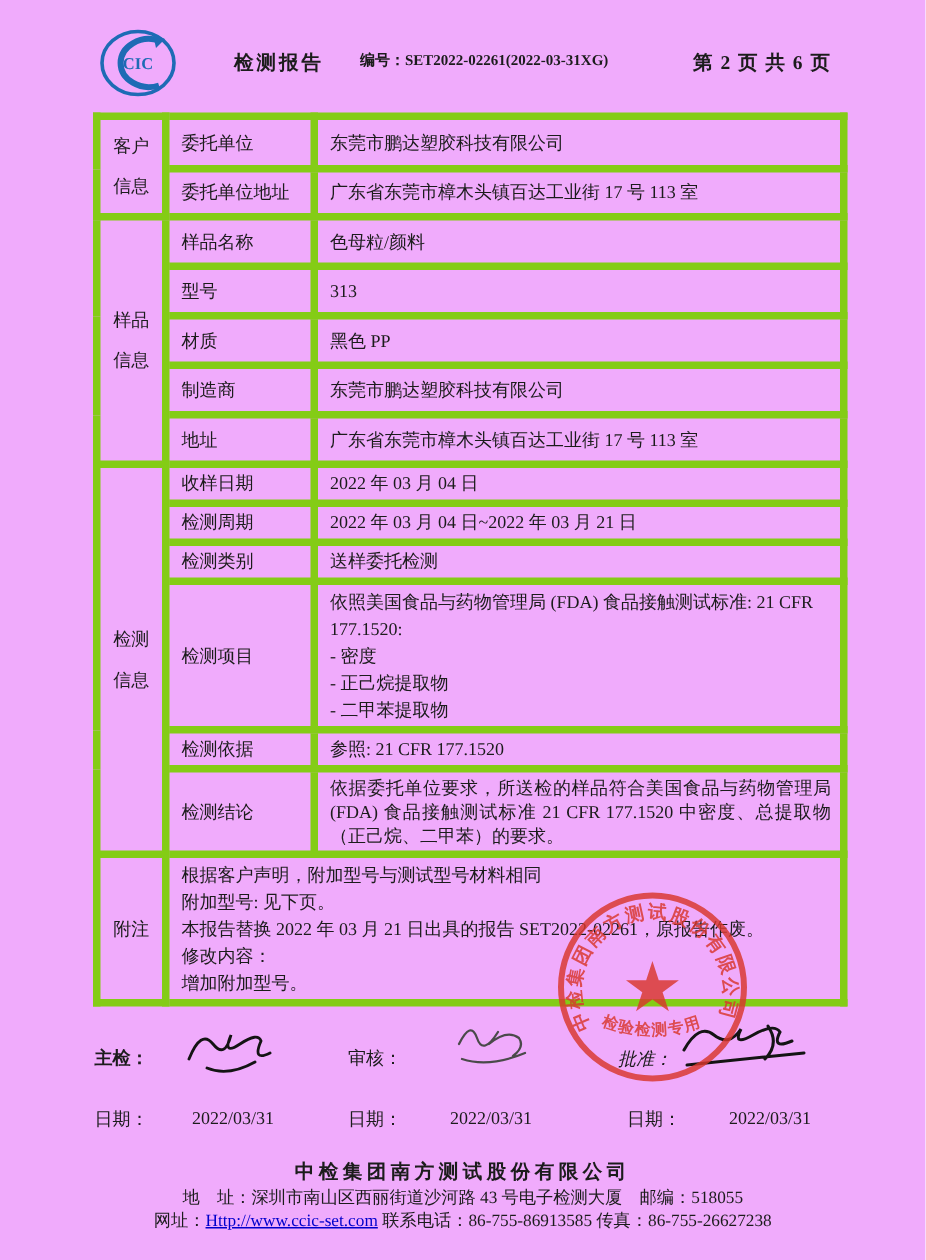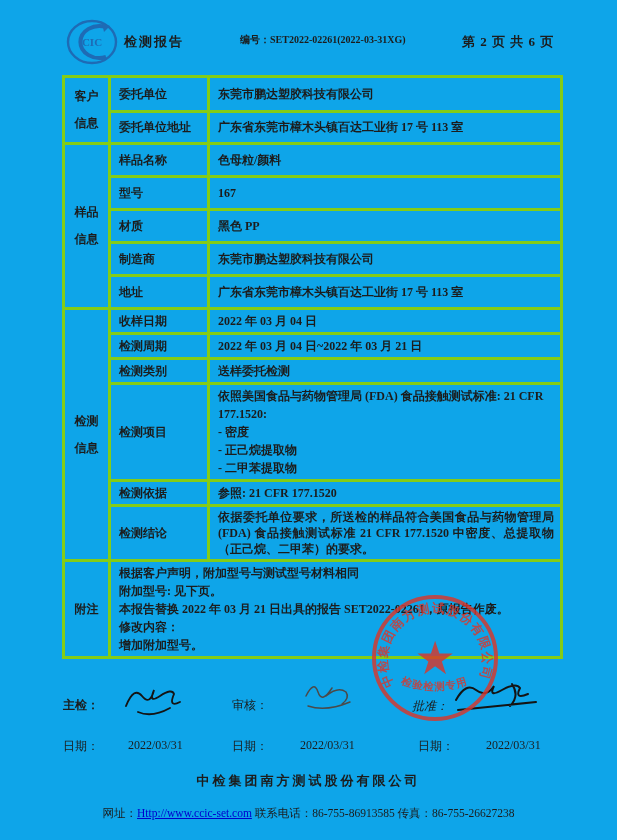--- a/index.html
+++ b/index.html
@@ -1,33 +1,33 @@
 <!DOCTYPE html>
 <html><head>
 <meta charset="utf-8">
 <style>
   * { box-sizing: border-box; margin: 0; padding: 0; }
   html,body { background:#fff; }
   .page {
     position: relative;
     width: 617px; height: 840px;
-    background: #0ea5e9;
+    background: #f0abfc;
     font-family: "Liberation Serif", serif;
     color: #1c1c1c;
     overflow: hidden;
   }
   
   .hdr-logo { position:absolute; left:64px; top:18px; }
-  .hdr-title { position:absolute; left:124px; top:33px; font-size:13px; font-weight:bold; letter-spacing:2px; }
+  .hdr-title { position:absolute; left:156px; top:33px; font-size:13px; font-weight:bold; letter-spacing:2px; }
   .hdr-no { position:absolute; left:240px; top:33px; font-size:10px; font-weight:bold; }
   .hdr-page { position:absolute; left:462px; top:33px; font-size:13px; font-weight:bold; letter-spacing:1px; }
   
   table.info { position:absolute; left:62px; top:75px; width:498px; border-collapse:collapse; table-layout:fixed; }
   table.info col.c1 { width:46px; } table.info col.c2 { width:99px; } table.info col.c3 { width:353px; }
-  table.info td { border:3px solid #84cc16; font-size:12px; vertical-align:middle;font-weight:bold; }
+  table.info td { border:5px solid #84cc16; font-size:12px; vertical-align:middle; }
   td.gcell { text-align:center; white-space:pre-line; line-height:27px; padding:2px; }
   td.lbl { padding:2px 4px 2px 8px; }
   td.val { padding:2px 6px 2px 8px; }
   .pre  { white-space:pre-line; line-height:18px; }
   .just { text-align:justify; line-height:16px; }
   tr.rA{height:35px} tr.rB{height:32px} tr.rC{height:33px} tr.rD{height:25px}
   tr.rE{height:92px} tr.rF{height:48px} tr.rG{height:91px}
   
   .sig-label { position:absolute; font-size:12px; }
   .sig-svg   { position:absolute; }
@@ -74,21 +74,21 @@
         <td class="val">广东省东莞市樟木头镇百达工业街 17 号 113 室</td>
       </tr>
       <tr class="rC">
         <td class="gcell" rowspan="5">样品
 信息</td>
         <td class="lbl">样品名称</td>
         <td class="val">色母粒/颜料</td>
       </tr>
       <tr class="rC">
         <td class="lbl">型号</td>
-        <td class="val">167</td>
+        <td class="val">313</td>
       </tr>
       <tr class="rC">
         <td class="lbl">材质</td>
         <td class="val">黑色 PP</td>
       </tr>
       <tr class="rC">
         <td class="lbl">制造商</td>
         <td class="val">东莞市鹏达塑胶科技有限公司</td>
       </tr>
       <tr class="rC">
@@ -165,15 +165,16 @@
     <text x="66" y="82" font-size="46" text-anchor="middle" fill="#d9372c" font-family="DejaVu Sans, sans-serif">★</text>
     <text font-size="12.5" fill="#d9372c" font-weight="bold" letter-spacing="1.5" font-family="Liberation Serif, serif">
       <textPath href="#arcTop" startOffset="0">中检集团南方测试股份有限公司</textPath>
     </text>
     <text font-size="10.5" fill="#d9372c" font-weight="bold" letter-spacing="1" font-family="Liberation Serif, serif">
       <textPath href="#arcBottom" startOffset="4">检验检测专用章</textPath>
     </text>
   </svg>
 
   <div class="foot foot-company">中检集团南方测试股份有限公司</div>
+  <div class="foot foot-line f2"><span>地　址：</span><span>深圳市南山区西丽街道沙河路 43 号电子检测大厦</span><span>　邮编：</span><span>518055</span></div>
   <div class="foot foot-line f3"><span>网址：</span><a href="#" class="weblink">Http://www.ccic-set.com</a><span> 联系电话：</span><span>86-755-86913585</span><span> 传真：</span><span>86-755-26627238</span></div>
 
 </div>
 
 </body></html>

